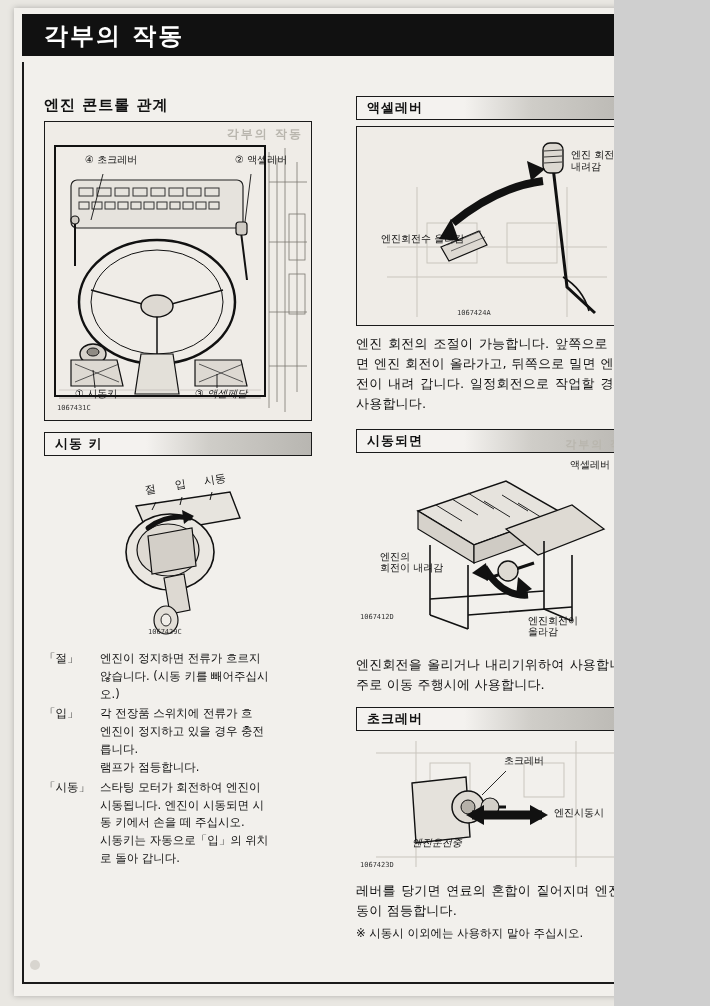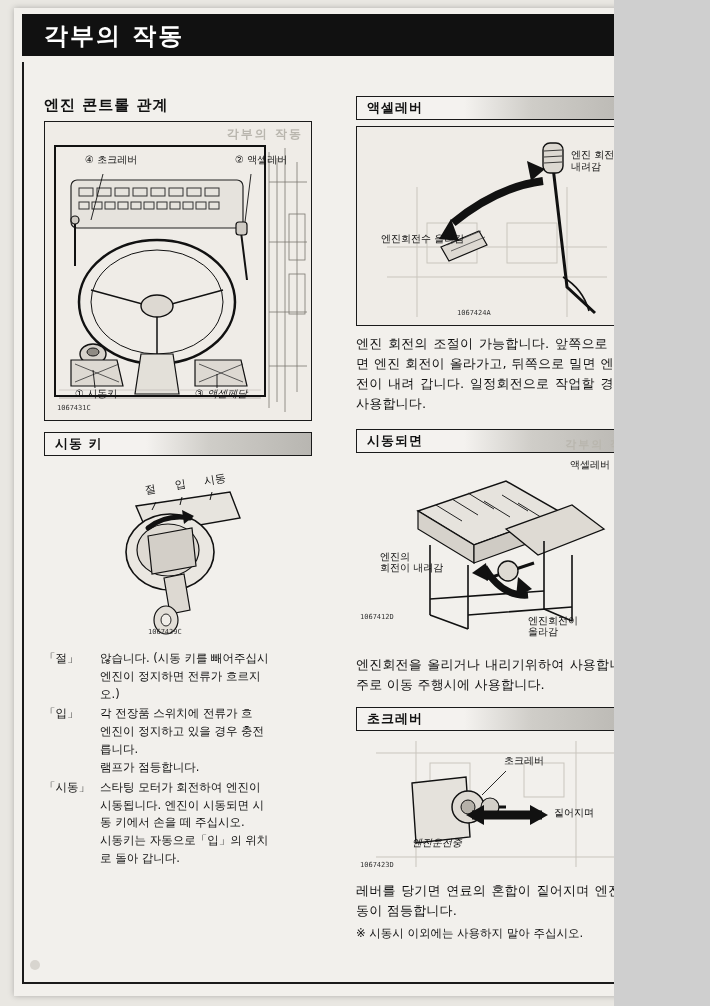--- a/index.html
+++ b/index.html
@@ -310,22 +310,22 @@
       <div class="lbl" style="left:101px; top:22px; transform:rotate(-9deg); font-size:11px;">절</div>
       <div class="lbl" style="left:131px; top:17px; transform:rotate(-9deg); font-size:11px;">입</div>
       <div class="lbl" style="left:160px; top:12px; transform:rotate(-9deg); font-size:11px;">시동</div>
       <div class="figcaption" style="left:104px; top:166px;">1067429C</div>
     </div>
 
     <div class="deflist">
       <div class="defrow">
         <div class="defterm">「절」</div>
         <div class="defbody">
+          <div>엔진이 정지하면 전류가 흐르지</div>
           <div>않습니다. (시동 키를 빼어주십시</div>
-          <div>엔진이 정지하면 전류가 흐르지</div>
           <div>오.)</div>
         </div>
       </div>
       <div class="defrow">
         <div class="defterm">「입」</div>
         <div class="defbody">
           <div>각 전장품 스위치에 전류가 흐</div>
           <div>엔진이 정지하고 있을 경우 충전</div>
           <div>릅니다.</div>
           <div>램프가 점등합니다.</div>
@@ -447,21 +447,21 @@
         <circle cx="112" cy="70" r="7" fill="#b5b1a9" stroke="#111" stroke-width="1"></circle>
         <circle cx="134" cy="70" r="9" fill="#d3cfc8" stroke="#111" stroke-width="1.2"></circle>
 
         <path d="M116 78 L186 78" stroke="#111" stroke-width="9" fill="none"></path>
         <path d="M110 78 l18 -10 l0 20 z" fill="#111"></path>
         <path d="M192 78 l-18 -10 l0 20 z" fill="#111"></path>
 
         <path d="M150 34 L126 58" stroke="#111" stroke-width="0.9" fill="none"></path>
       </svg>
       <div class="lbl" style="left:148px; top:18px;">초크레버</div>
-      <div class="lbl" style="left:198px; top:70px;">짙어지며</div>
+      <div class="lbl" style="left:198px; top:70px;">엔진시동시</div>
       <div class="lbl" style="left:56px; top:100px;font-style:italic;">엔진운전중</div>
       <div class="figcaption" style="left:4px; top:124px;">1067423D</div>
     </div>
 
     <div class="body-text" style="width:284px;">레버를 당기면 연료의 혼합이 짙어지며  엔진 시동이 점등합니다.</div>
     <div class="note" style="width:284px; margin-top:4px;">※ 시동시 이외에는 사용하지 말아 주십시오.</div>
   </div>
 
 </div>
 

